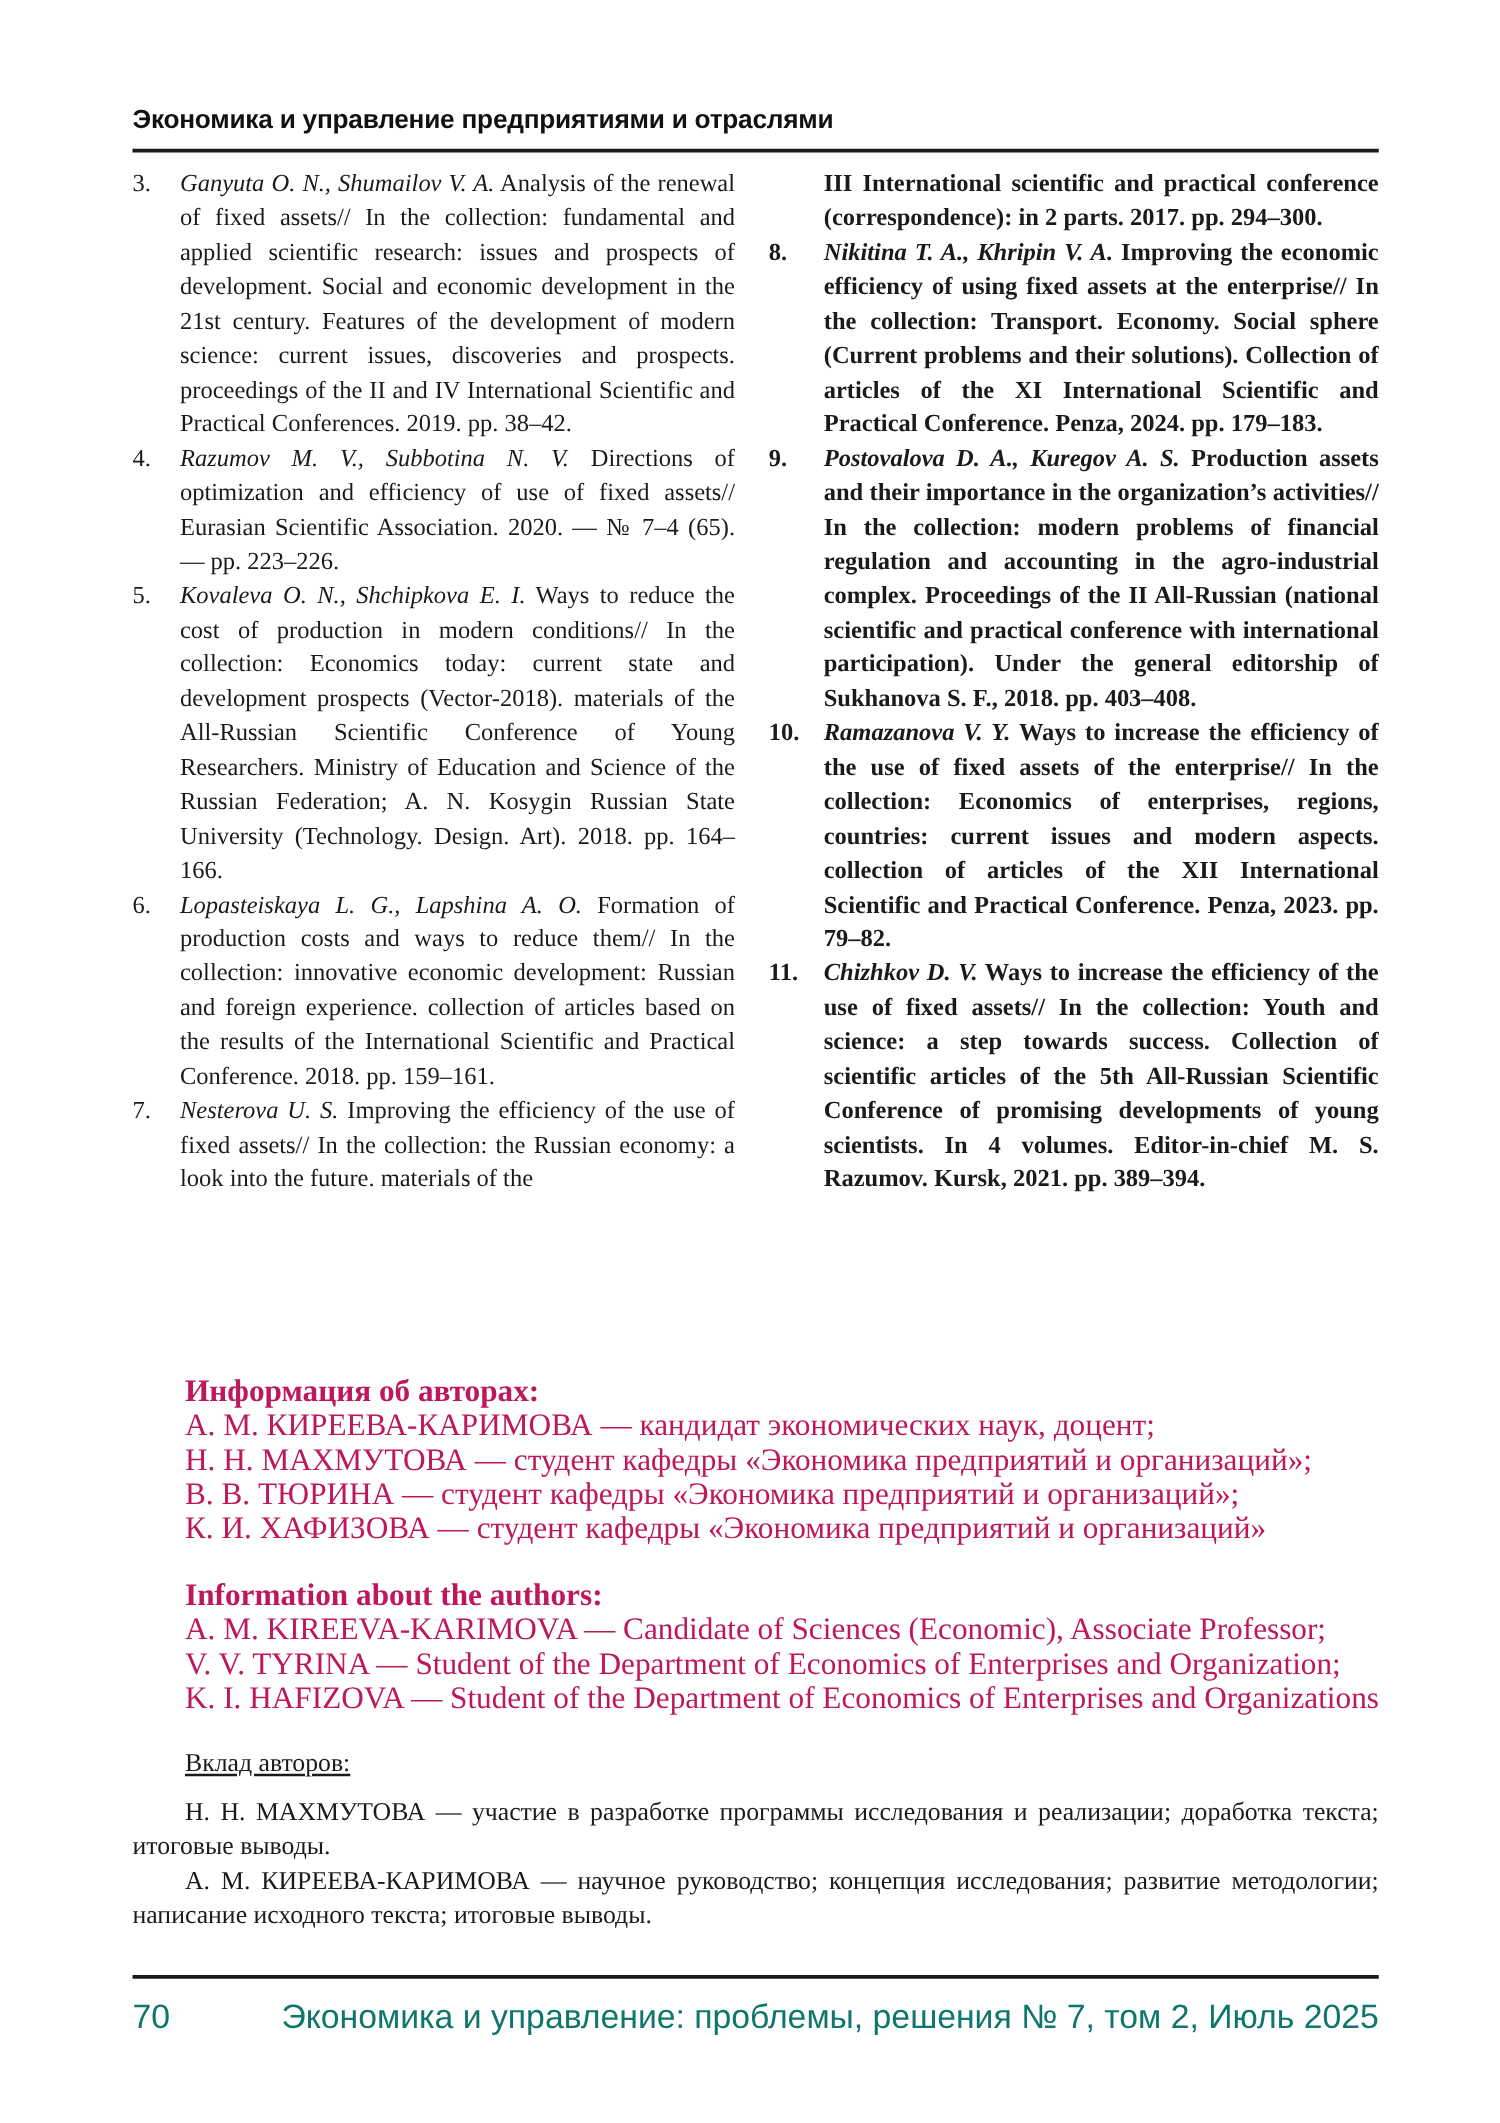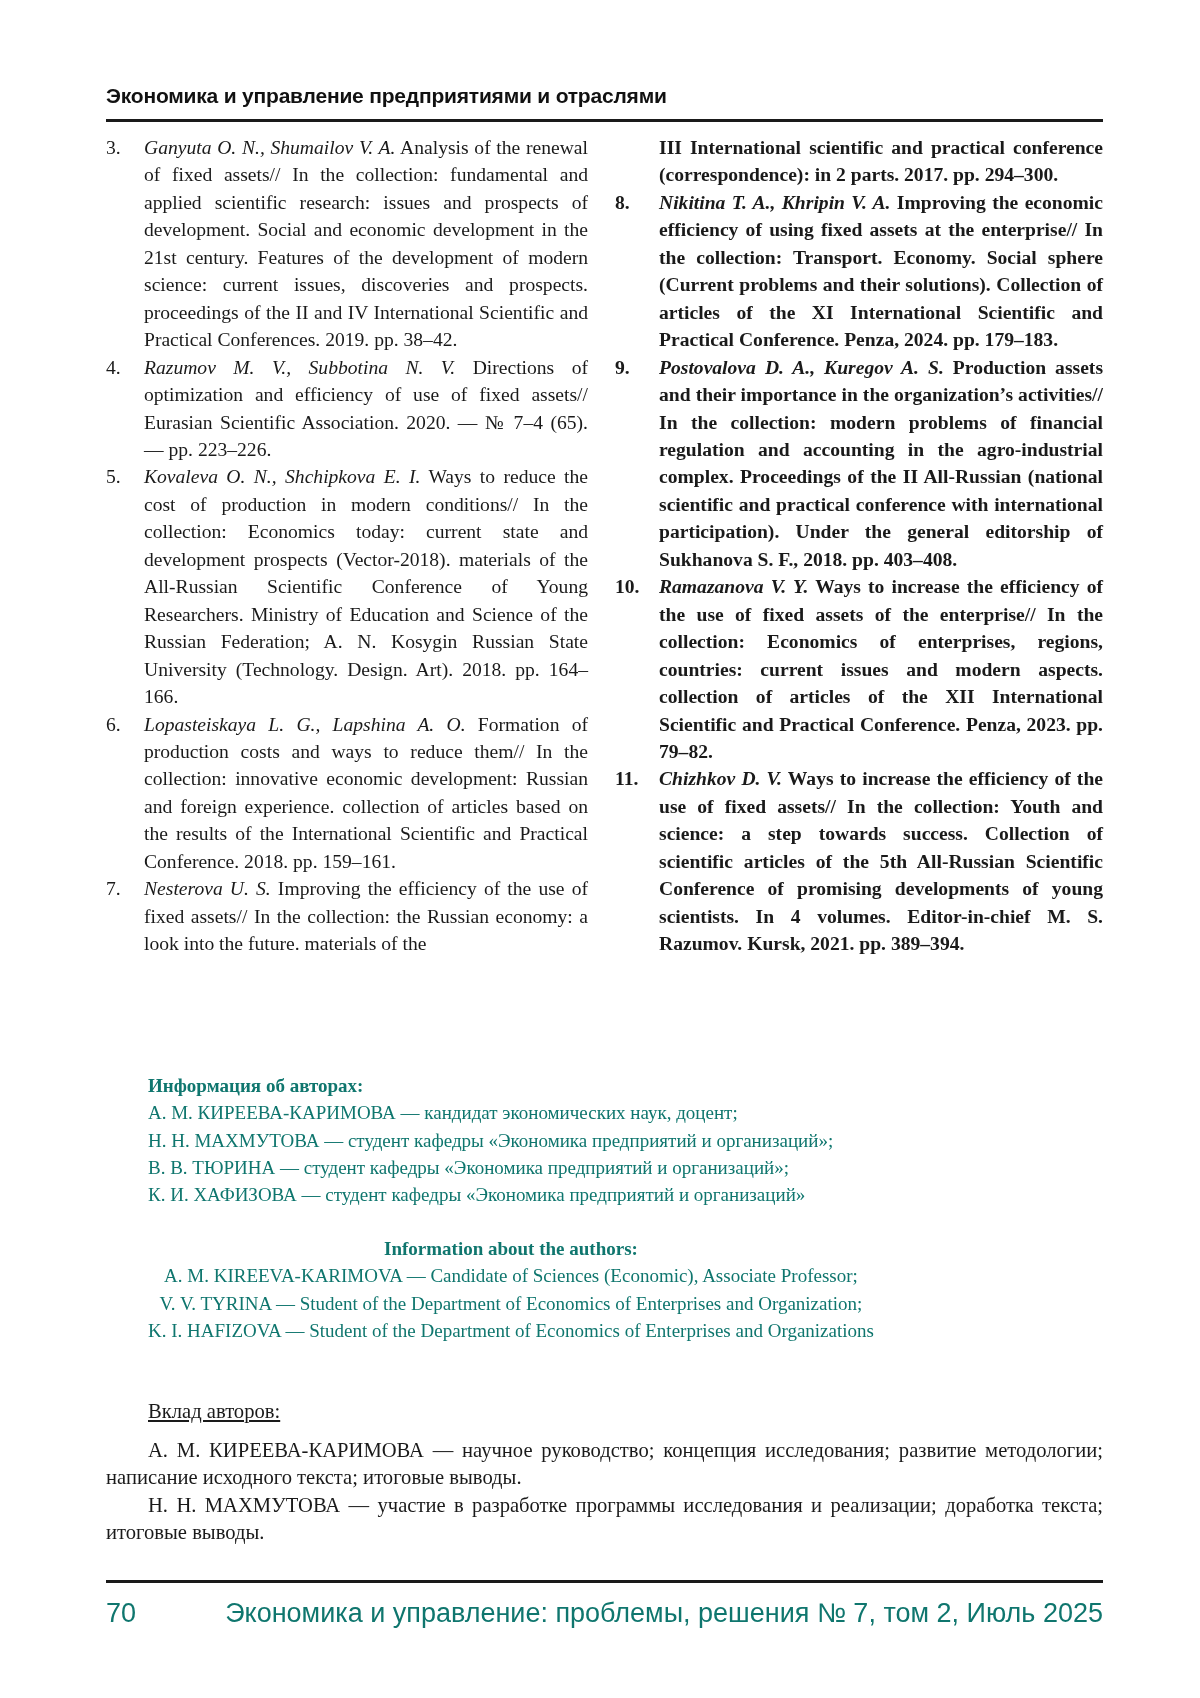--- a/index.html
+++ b/index.html
@@ -24,25 +24,25 @@
     position: relative; padding-left: 38px;
     font-family: "Liberation Serif", serif; font-size: 19.6px; line-height: 27.45px;
     text-align: justify; color: #1a1a1a;
   }
   .ref .num { position: absolute; left: 0; top: 0; }
   .col.right .ref .num { left: -6px; }
   .col.right .ref.wide .num { left: -6px; }
   .ref .authors { font-style: italic; }
   .ref.cont { padding-left: 38px; }
 
-  .info { position: absolute; left: 148px; font-family: "Liberation Serif", serif; font-size: 19px; line-height: 27.3px; color: #0f766e; }
+  .info { position: absolute; left: 148px; font-family: "Liberation Serif", serif; font-size: 25px; line-height: 27.3px; color: #be185d; margin-top: 28px; }
   .info .heading { font-weight: bold; display: block; }
   .info .line { display: block; white-space: nowrap; }
   .info-ru { top: 1072px; }
-  .info-en { top: 1235px; text-align: center; }
+  .info-en { top: 1235px; }
 
   .contrib { position: absolute; left: 106px; top: 1398px; width: 997px;
     font-family: "Liberation Serif", serif; font-size: 20.6px; line-height: 27.6px; color: #1a1a1a; }
   .contrib .title { display: block; padding-left: 42px; margin-bottom: 11px; text-decoration: underline; }
   .contrib .para { display: block; text-indent: 42px; text-align: justify; }
 
   .footer { position: absolute; top: 1598px; left: 106px; width: 997px; height: 30px;
     font-family: "Liberation Sans", sans-serif; font-size: 27px; color: #0f766e; }
   .footer .page-num { position: absolute; left: 0; top: 0; }
   .footer .journal { position: absolute; right: 0; top: 0; white-space: nowrap; }
@@ -112,22 +112,22 @@
 
   <div class="info info-en">
     <span class="heading">Information about the authors:</span>
     <span class="line">A. M. KIREEVA-KARIMOVA — Candidate of Sciences (Economic), Associate Professor;</span>
     <span class="line">V. V. TYRINA — Student of the Department of Economics of Enterprises and Organization;</span>
     <span class="line">K. I. HAFIZOVA — Student of the Department of Economics of Enterprises and Organizations</span>
   </div>
 
   <div class="contrib">
     <span class="title">Вклад авторов:</span>
+    <span class="para">Н. Н. МАХМУТОВА — участие в разработке программы исследования и реализации; доработка текста; итоговые выводы.</span>
     <span class="para">А. М. КИРЕЕВА-КАРИМОВА — научное руководство; концепция исследования; развитие методологии; написание исходного текста; итоговые выводы.</span>
-    <span class="para">Н. Н. МАХМУТОВА — участие в разработке программы исследования и реализации; доработка текста; итоговые выводы.</span>
   </div>
 
   <div class="rule bottom"></div>
   <div class="footer">
     <span class="page-num">70</span>
     <span class="journal">Экономика и управление: проблемы, решения № 7, том 2, Июль 2025</span>
   </div>
 
 </div>
 

